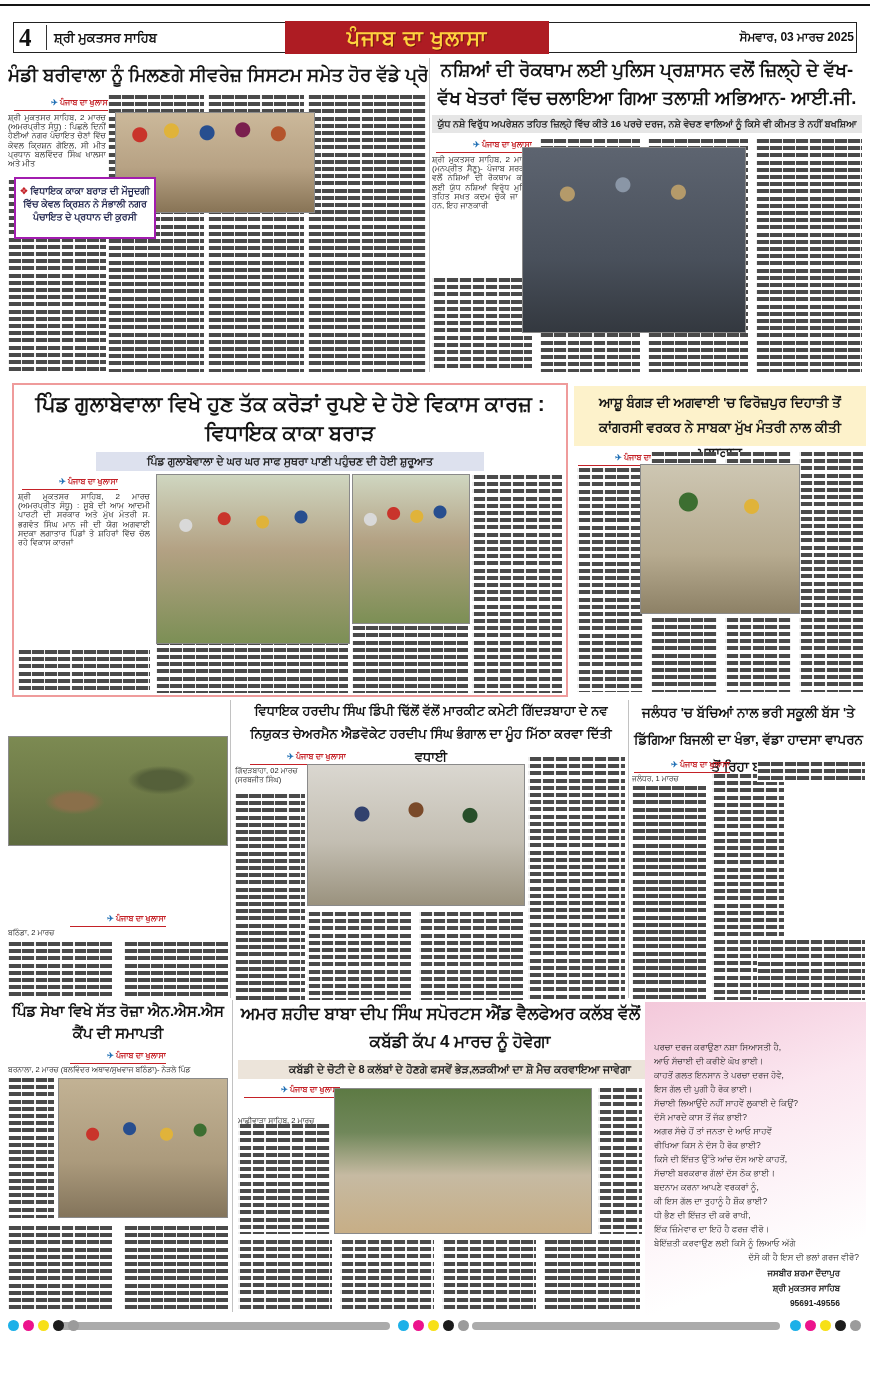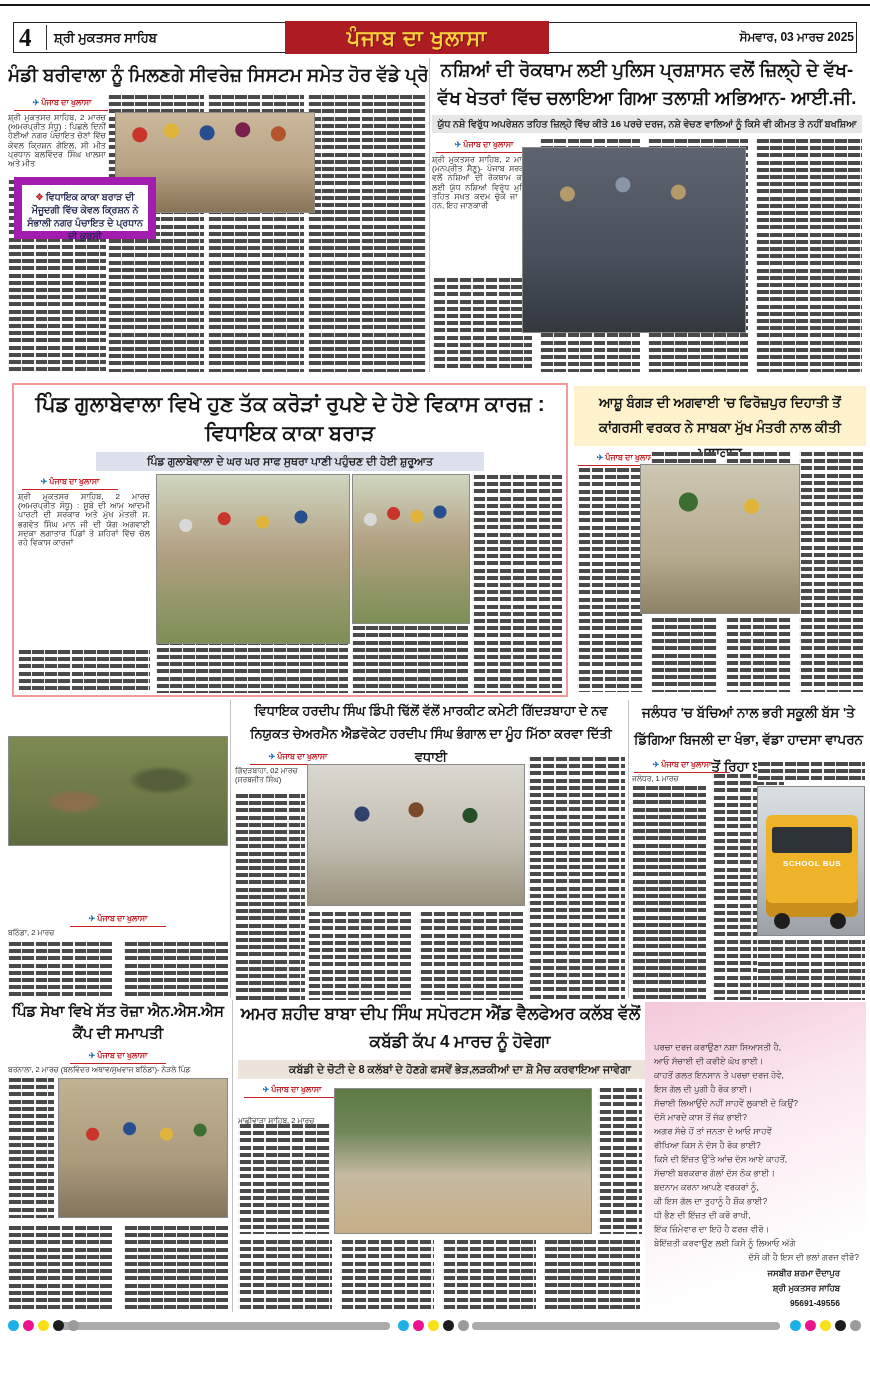--- a/index.html
+++ b/index.html
@@ -14,21 +14,21 @@
   .hdr-div{left:46px;top:25px;width:1px;height:25px;background:#333;}
   .papername{left:54px;top:22px;height:31px;font:bold 13px/31px "Liberation Sans",sans-serif;color:#111;}
   .masthead{left:285px;top:21px;width:264px;height:33px;background:#ae1c23;text-align:center;
             font:bold 21px/33px "Liberation Sans",sans-serif;color:#ffd23f;letter-spacing:1px;
             text-shadow:1px 1px 0 #7a1114;}
   .dateline{right:16px;top:22px;height:31px;font:bold 12px/31px "Liberation Sans",sans-serif;color:#111;}
 
   
   .headline{font-weight:bold;color:#141414;text-align:center;}
   .subhead{background:#e6e6e6;text-align:center;font-weight:bold;color:#222;overflow:hidden;}
-  .tag{text-align:center;font:bold 8px/11px "Liberation Sans",sans-serif;color:#c42127;
+  .tag{text-align:right;font:bold 8px/11px "Liberation Sans",sans-serif;color:#c42127;
        border-bottom:1px solid #c42127;padding-bottom:2px;white-space:nowrap;overflow:hidden;}
   .tag .pl{color:#1f6fb5;font-weight:bold;}
   .snippet{font-size:8px;line-height:9.2px;text-align:justify;color:#191919;overflow:hidden;word-break:break-word;}
   .byline{font-size:7.5px;line-height:9px;color:#191919;overflow:hidden;white-space:nowrap;}
   .fill{background:
         repeating-linear-gradient(90deg, rgba(255,255,255,.9) 0 1.5px, rgba(255,255,255,0) 1.5px 13px),
         repeating-linear-gradient(180deg,#4a4a4a 0 4px,#ffffff 4px 7.2px);}
   .vrule{width:1px;background:#c2c2c2;}
   .photo{border:1px solid #8a8a8a;overflow:hidden;}
 
@@ -74,21 +74,21 @@
      linear-gradient(180deg,#5d7a44 0%,#70875a 30%,#c6baa2 60%,#c7ae86 100%);}
   .ph-bus{background:linear-gradient(180deg,#d9dee2 0%,#c6ccd1 40%,#9aa0a5 100%);}
   .bus-body{position:absolute;left:8px;top:28px;width:92px;height:102px;background:#efb32a;border-radius:6px;
             box-shadow:inset 0 -14px 0 #c98f1d;}
   .bus-win{position:absolute;left:14px;top:40px;width:80px;height:26px;background:#2e3338;border-radius:3px;}
   .bus-label{position:absolute;left:8px;top:72px;width:92px;text-align:center;
              font:bold 8px/10px "Liberation Sans",sans-serif;color:#ffffff;letter-spacing:.5px;}
   .bus-wheel{position:absolute;bottom:6px;width:16px;height:16px;border-radius:50%;background:#1d1d1d;}
 
   
-  .redbox{border:8px solid #a21caf;background:#ffffff;padding:5px 4px;text-align:center;
+  .redbox{border:2px solid #a21caf;background:#ffffff;padding:5px 4px;text-align:center;
           font:bold 9.5px/13px "Liberation Sans",sans-serif;color:#20254d;}
   .redbox .dm{color:#c42127;}
 
   
   .boxC{border:2px solid #ef9b9b;background:#fff;}
 
   .yellowD{background:#fdf2cb;}
 
   
   .poem{background:linear-gradient(160deg,#f3c8da 0%,#fbe7f0 35%,#ffffff 80%);}
@@ -179,27 +179,20 @@
 
   <div class="abs vrule" style="left:628px;top:700px;height:298px;"></div>
 
   <div class="abs headline" style="left:632px;top:699px;width:233px;height:56px;font-size:13.5px;line-height:27px;">ਜਲੰਧਰ 'ਚ ਬੱਚਿਆਂ ਨਾਲ ਭਰੀ ਸਕੂਲੀ ਬੱਸ 'ਤੇ ਡਿੱਗਿਆ ਬਿਜਲੀ ਦਾ ਖੰਭਾ, ਵੱਡਾ ਹਾਦਸਾ ਵਾਪਰਨ ਤੋਂ ਰਿਹਾ ਬਚਾਅ</div>
   <div class="abs tag" style="left:634px;top:759px;width:96px;"><span class="pl">✈</span> <span>ਪੰਜਾਬ ਦਾ ਖੁਲਾਸਾ</span></div>
   <div class="abs byline" style="left:632px;top:774px;width:74px;">ਜਲੰਧਰ, 1 ਮਾਰਚ</div>
   <div class="abs fill" style="left:632px;top:786px;width:74px;height:214px;"></div>
   <div class="abs fill" style="left:712px;top:774px;width:72px;height:226px;"></div>
   <div class="abs fill" style="left:757px;top:762px;width:108px;height:20px;"></div>
   <div class="abs fill" style="left:757px;top:940px;width:108px;height:60px;"></div>
-  <div class="abs photo ph-bus" style="left:757px;top:786px;width:108px;height:150px;">
-    <div class="bus-body"></div>
-    <div class="bus-win"></div>
-    <div class="bus-label">SCHOOL BUS</div>
-    <div class="bus-wheel" style="left:16px;"></div>
-    <div class="bus-wheel" style="left:72px;"></div>
-  </div>
 
   <div class="abs headline" style="left:8px;top:1000px;width:220px;height:46px;font-size:15px;line-height:22px;">ਪਿੰਡ ਸੇਖਾ ਵਿਖੇ ਸੱਤ ਰੋਜ਼ਾ ਐਨ.ਐਸ.ਐਸ ਕੈਂਪ ਦੀ ਸਮਾਪਤੀ</div>
   <div class="abs tag" style="left:70px;top:1050px;width:96px;"><span class="pl">✈</span> <span>ਪੰਜਾਬ ਦਾ ਖੁਲਾਸਾ</span></div>
   <div class="abs byline" style="left:8px;top:1065px;width:220px;">ਬਰਨਾਲਾ, 2 ਮਾਰਚ (ਬਲਵਿੰਦਰ ਅਥਾਵ/ਸੁਖਵਾਜ ਬਠਿੰਡਾ)- ਨੇੜਲੇ ਪਿੰਡ</div>
   <div class="abs fill" style="left:8px;top:1078px;width:46px;height:140px;"></div>
   <div class="abs photo ph-sit" style="left:58px;top:1078px;width:170px;height:140px;"></div>
   <div class="abs fill" style="left:8px;top:1226px;width:104px;height:86px;"></div>
   <div class="abs fill" style="left:124px;top:1226px;width:104px;height:86px;"></div>
 
   <div class="abs vrule" style="left:232px;top:1000px;height:312px;"></div>

